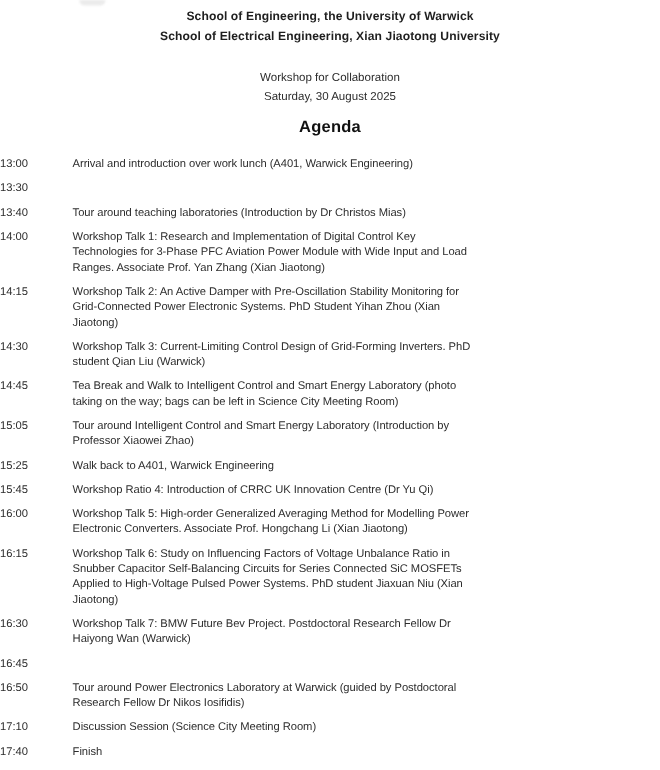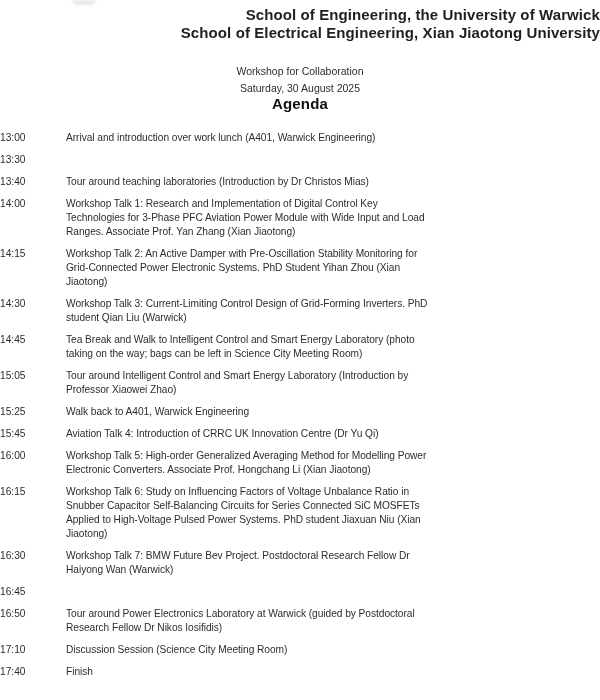--- a/index.html
+++ b/index.html
@@ -29,37 +29,37 @@
     background: #e3e3e3;
     border-radius: 0 0 5px 5px;
     filter: blur(1px);
     opacity: 0.7;
   }
   .header {
     text-align: center;
     padding-top: 6px;
   }
   .org-line {
-    font-size: 15px;
+    font-size: 11px;
     font-weight: 700;
     color: #1f1f1f;
     line-height: 18px;
     letter-spacing: 0.1px;
-    text-align: right;
   }
   .sub-block {
     margin-top: 21px;
   }
   .sub-line {
     font-size: 10.5px;
     font-weight: 400;
     color: #2d2d2d;
     line-height: 16.5px;
   }
   .doc-title {
+    margin-top: 12px;
     font-size: 15px;
     font-weight: 700;
     color: #111111;
     line-height: 16px;
     letter-spacing: 0.2px;
   }
   .agenda-list {
     margin-top: 19px;
     margin-right: 20px;
   }
@@ -149,21 +149,21 @@
 Professor Xiaowei Zhao)</div>
   </div>
 
   <div class="agenda-row">
     <div class="agenda-time">15:25</div>
     <div class="agenda-desc">Walk back to A401, Warwick Engineering</div>
   </div>
 
   <div class="agenda-row">
     <div class="agenda-time">15:45</div>
-    <div class="agenda-desc">Aviation Talk 4: Introduction of CRRC UK Innovation Centre (Dr Yu Qi)</div>
+    <div class="agenda-desc">Workshop Ratio 4: Introduction of CRRC UK Innovation Centre (Dr Yu Qi)</div>
   </div>
 
   <div class="agenda-row">
     <div class="agenda-time">16:00</div>
     <div class="agenda-desc">Workshop Talk 5: High-order Generalized Averaging Method for Modelling Power
 Electronic Converters. Associate Prof. Hongchang Li (Xian Jiaotong)</div>
   </div>
 
   <div class="agenda-row">
     <div class="agenda-time">16:15</div>

